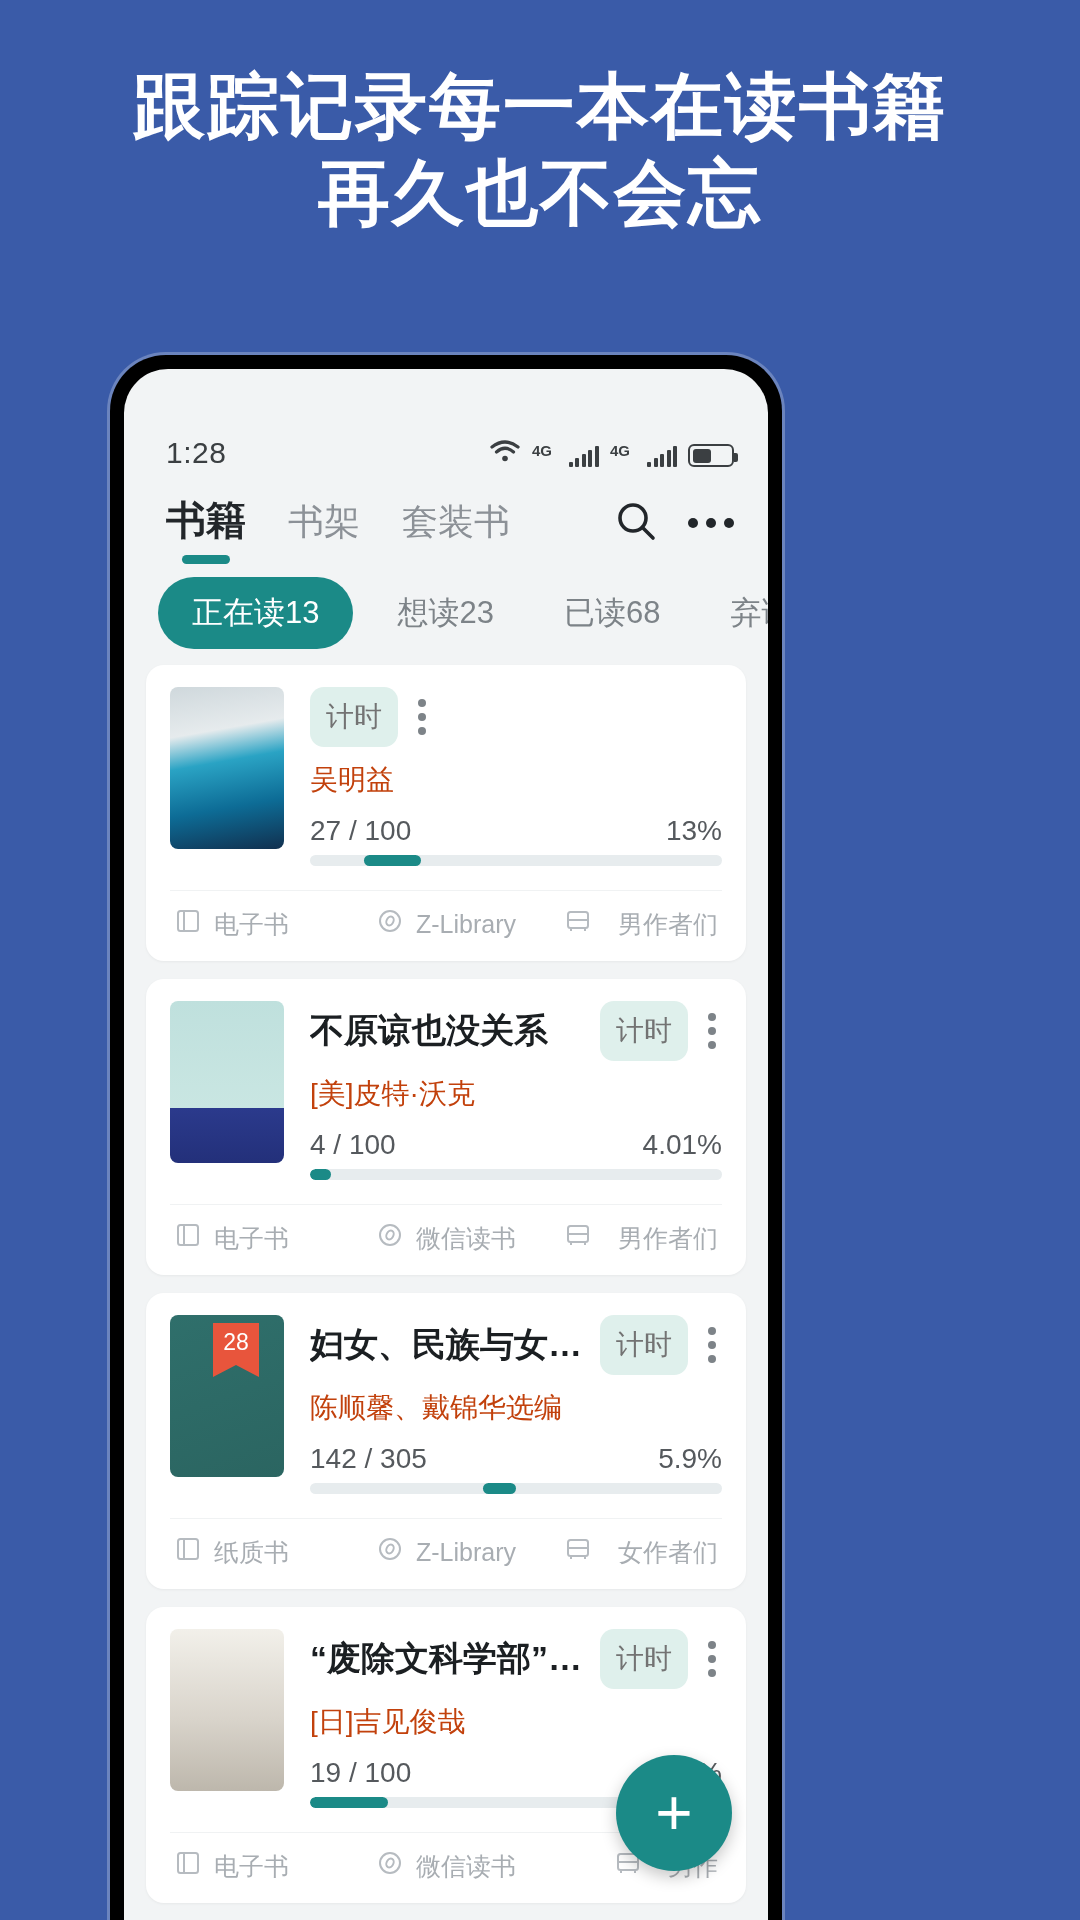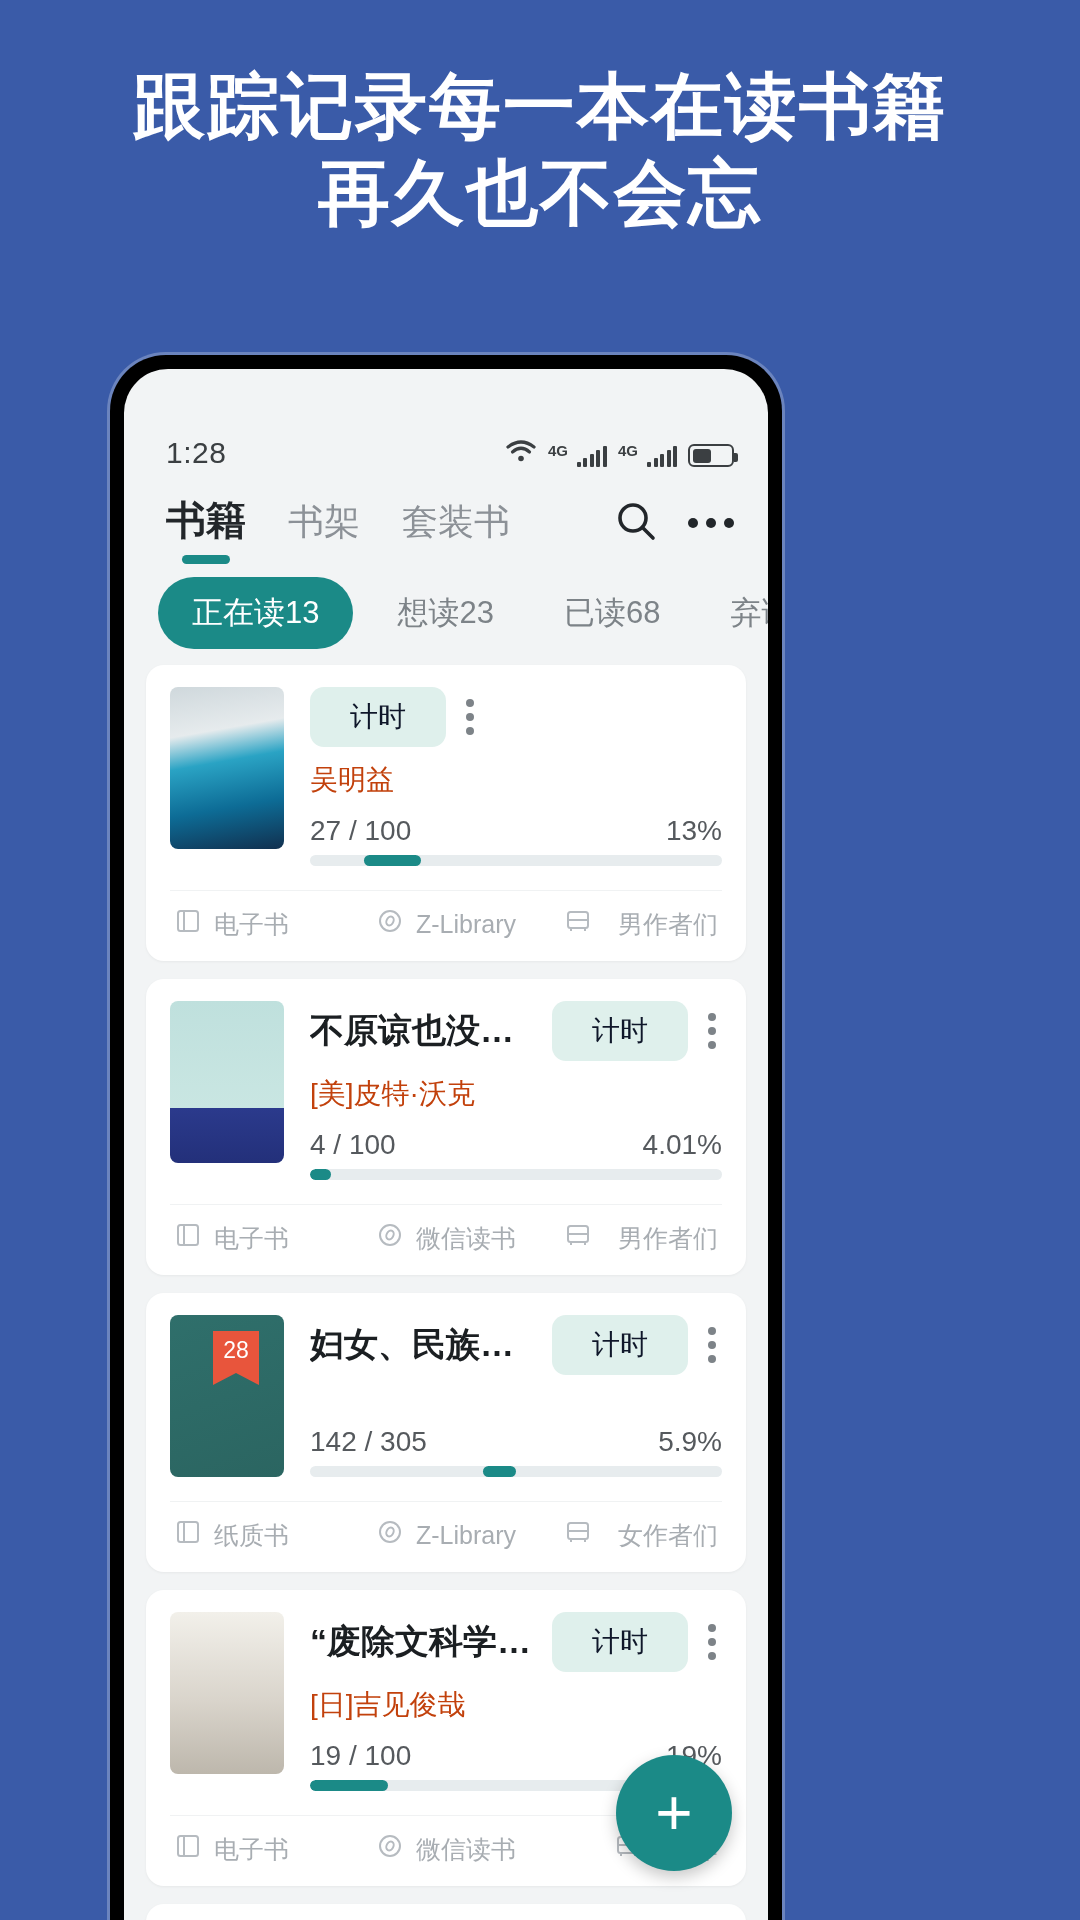--- a/index.html
+++ b/index.html
@@ -55,21 +55,21 @@
   .status-time { font-size:30px; color:#3b3f42; letter-spacing:0.5px; }
   .status-icons { display:flex; align-items:flex-end; gap:11px; }
   .ic { display:block; }
   .sig-bars { display:flex; align-items:flex-end; gap:2.5px; height:22px; }
   .sig-bars i { width:4px; background:#3b3f42; border-radius:1px; display:block; }
   .sig-bars i:nth-child(1){height:5px;}
   .sig-bars i:nth-child(2){height:9px;}
   .sig-bars i:nth-child(3){height:13px;}
   .sig-bars i:nth-child(4){height:17px;}
   .sig-bars i:nth-child(5){height:21px;}
-  .net { display:flex; align-items:flex-end; gap:9px; }
+  .net { display:flex; align-items:flex-end; gap:17px; }
   .net-label { font-size:15px; font-weight:bold; color:#3b3f42; line-height:1; margin-bottom:9px; }
   .battery {
     width:46px; height:23px; border:2.5px solid #3b3f42; border-radius:6px;
     position:relative; display:flex; align-items:center; padding:2.5px;
   }
   .battery:after{
     content:""; position:absolute; right:-6px; top:7px;
     width:4px; height:9px; background:#3b3f42; border-radius:0 2px 2px 0;
   }
   .battery span { display:block; height:100%; background:#3b3f42; border-radius:3px; }
@@ -111,35 +111,35 @@
     padding:22px 24px 0 24px;
     box-shadow:0 1px 3px rgba(0,0,0,0.05);
   }
   .card-main { display:flex; gap:26px; }
   .cover {
     width:114px; height:162px; border-radius:8px; flex:0 0 114px;
     position:relative; overflow:hidden;
     background:#dfe3e6;
   }
   .cover-badge {
-    position:absolute; top:16px; left:50%; transform:translateX(-14px);
+    position:absolute; top:8px; left:50%; transform:translateX(-14px);
     width:46px; height:54px; background:#e8553c; color:#fff;
     font-size:23px; display:flex; align-items:flex-start; justify-content:center;
     padding-top:6px;
     clip-path:polygon(0 0,100% 0,100% 100%,50% 78%,0 100%);
   }
   .card-body { flex:1; min-width:0; display:flex; flex-direction:column; }
   .title-row { display:flex; align-items:center; gap:14px; }
   .btitle {
     font-size:34px; font-weight:bold; color:#1b1f22; flex:1;
     white-space:nowrap; overflow:hidden; text-overflow:ellipsis;
   }
   .timer-btn {
-    background:#dff0ec; color:#0f172a; font-size:28px;
-    padding:11px 40px; border-radius:14px; white-space:nowrap; cursor:pointer;
+    background:#dff0ec; color:#737373; font-size:28px;
+    padding:11px 16px; border-radius:14px; white-space:nowrap; cursor:pointer;
   }
   .dots-v { display:flex; flex-direction:column; gap:6px; padding:0 6px; cursor:pointer; }
   .dots-v i { width:8px; height:8px; border-radius:50%; background:#7d8388; display:block; }
   .bauthor { font-size:28px; color:#c2410c; margin-top:14px; }
   .prog-row {
     display:flex; align-items:baseline; justify-content:space-between;
     margin-top:auto; padding-top:16px;
   }
   .prog-text { font-size:28px; color:#55595d; }
   .prog-pct  { font-size:28px; color:#55595d; }
@@ -372,20 +372,21 @@
         <div class="card-body">
           <div class="title-row">
             <div class="btitle">妇女、民族与女性主义</div>
             <div class="timer-btn">计时</div>
             <div class="dots-v">
                   <i></i>
                   <i></i>
                   <i></i>
                 </div>
           </div>
+          <div class="bauthor">陈顺馨、戴锦华选编</div>
           <div class="prog-row">
             <span class="prog-text">142 / 305</span>
             <span class="prog-pct">5.9%</span>
           </div>
           <div class="track">
             <span class="fill" style="left:42%;width:8%"></span>
           </div>
         </div>
       </div>
       <div class="card-foot">

